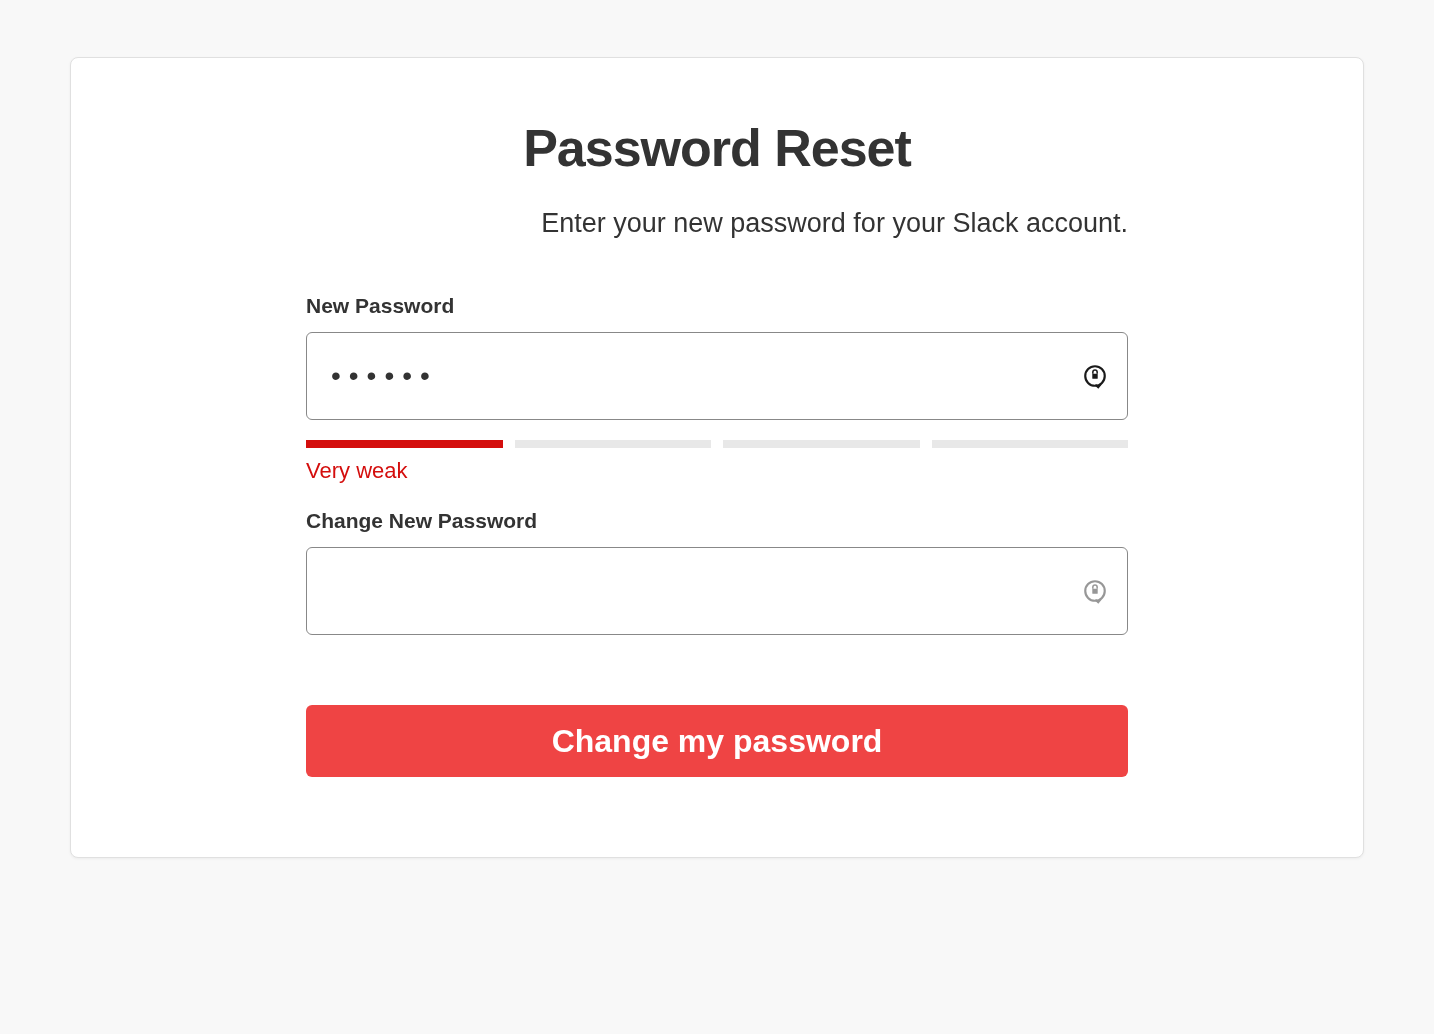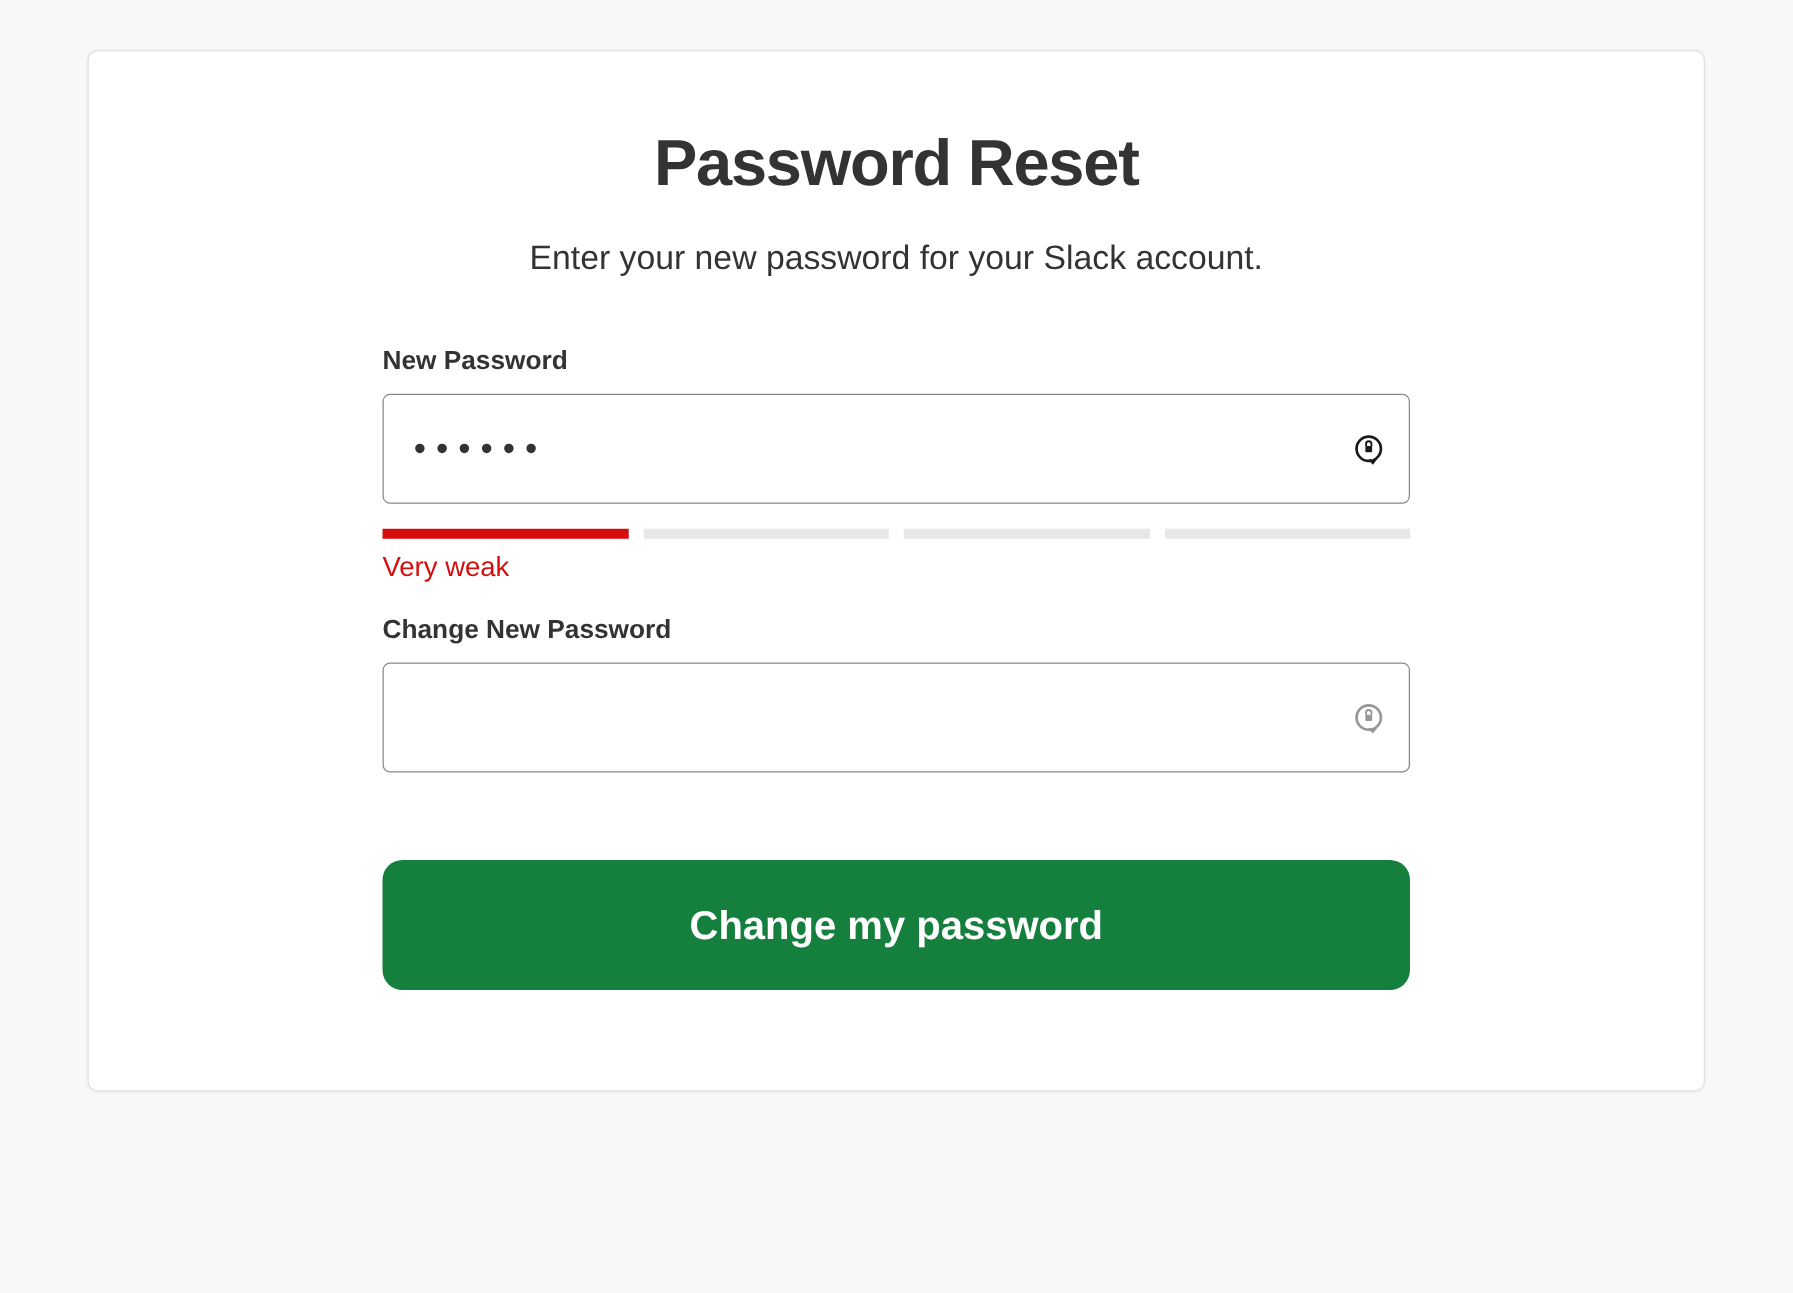--- a/index.html
+++ b/index.html
@@ -16,35 +16,36 @@
       padding: 40px 70px;
     }
     
     .card {
       background-color: #ffffff;
       border: 1px solid #e0e0e0;
       border-radius: 8px;
       box-shadow: 0 1px 3px rgba(0,0,0,0.05);
       padding: 60px 235px 80px 235px;
       width: 100%;
+      margin-top: 17px;
     }
     
     .title {
       font-size: 52px;
       font-weight: 800;
       color: #333333;
       text-align: center;
       letter-spacing: -1px;
       margin-bottom: 30px;
     }
     
     .subtitle {
       font-size: 27px;
       color: #333333;
-      text-align: center;
+      text-align: right;
       margin-bottom: 55px;
       font-weight: 400;
     }
     
     .field-label {
       font-size: 21px;
       font-weight: 700;
       color: #333333;
       margin-bottom: 14px;
       display: block;
@@ -107,25 +108,25 @@
       color: #d40e0d;
       margin-bottom: 25px;
     }
     
     .confirm-section {
       margin-bottom: 70px;
     }
     
     .submit-button {
       width: 100%;
-      height: 104px;
-      background-color: #15803d;
+      height: 72px;
+      background-color: #ef4444;
       color: #ffffff;
       border: none;
-      border-radius: 16px;
+      border-radius: 6px;
       font-size: 32px;
       font-weight: 700;
       cursor: pointer;
       font-family: inherit;
     }
     
     .icon-inactive {
       opacity: 0.45;
     }
   </style>

